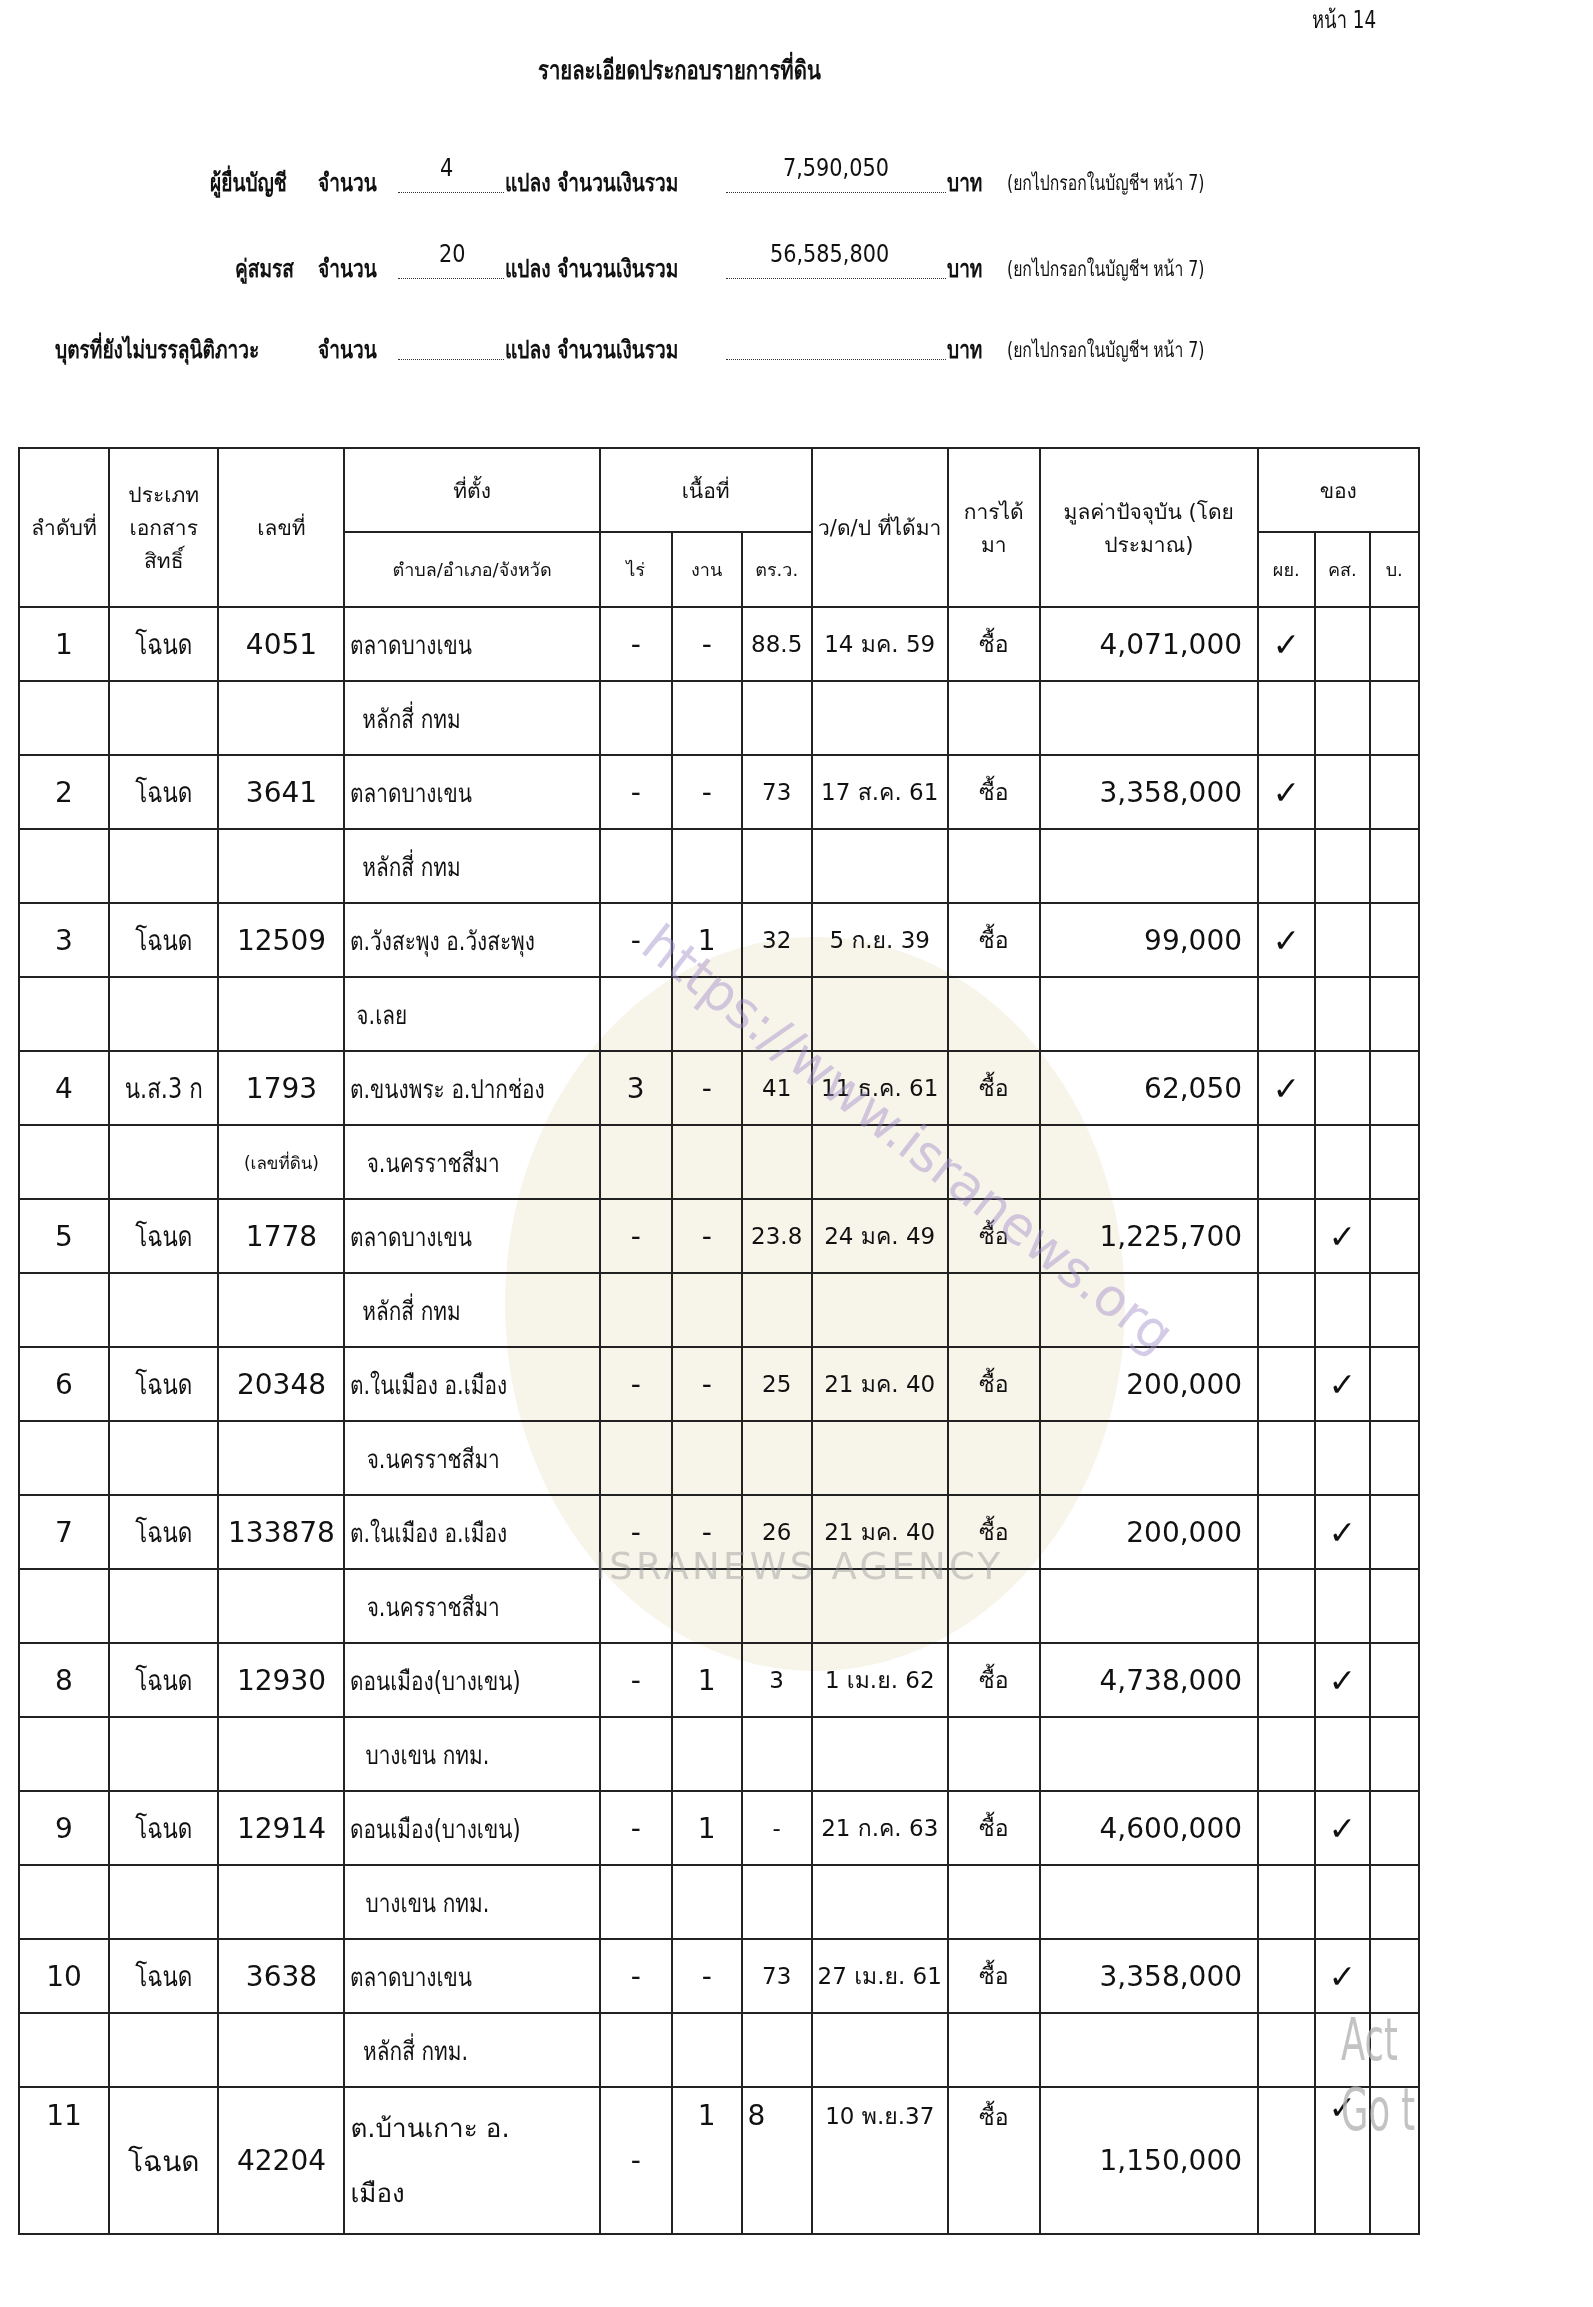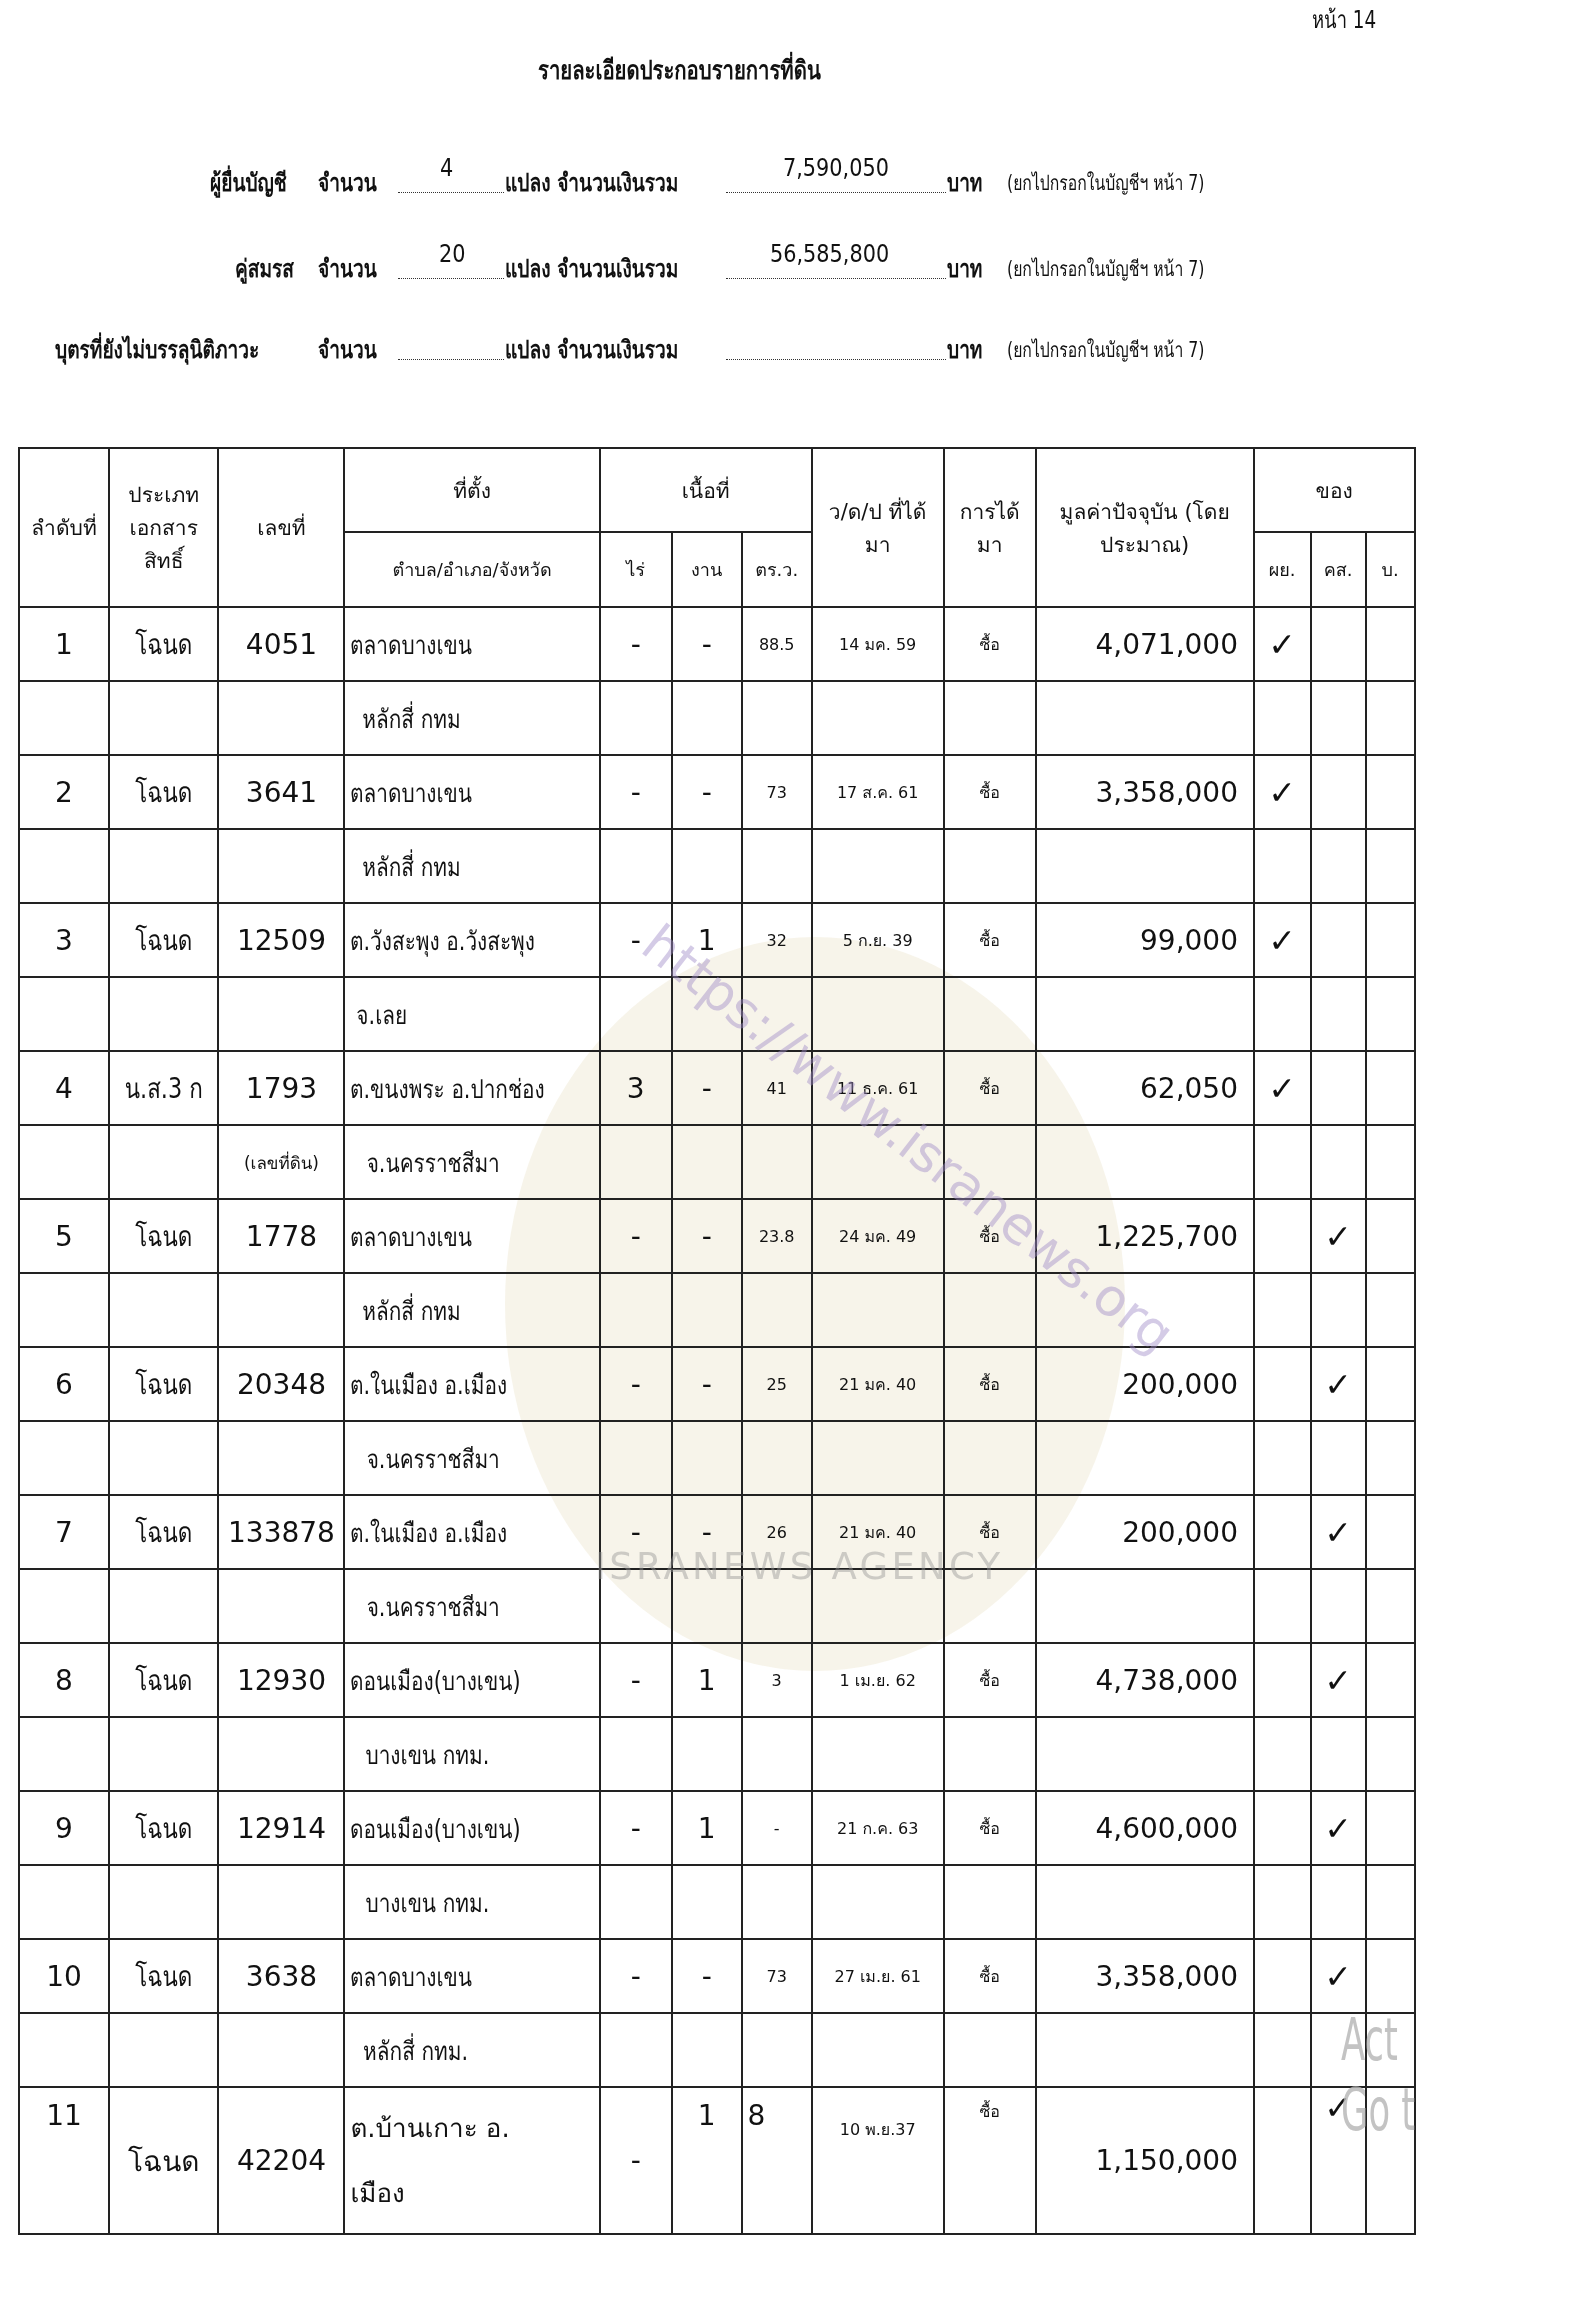--- a/index.html
+++ b/index.html
@@ -13,21 +13,21 @@
   .dots{border-bottom:1.6px dotted #333;height:29px;}
   .val{font-size:24.5px;transform:scaleX(0.85);transform-origin:left top;}
   .note{font-size:21px;transform:scaleX(0.75);transform-origin:left top;}
   table{position:absolute;left:18px;top:447px;border-collapse:collapse;table-layout:fixed;}
   td,th{border:2px solid #222;padding:0 4.9px;font-weight:normal;overflow:hidden;white-space:nowrap;}
   th{font-size:21px;text-align:center;height:82px;}
   th.sub{height:73px;font-size:18px;}
   td{height:72px;font-size:28px;text-align:center;}
   td.loc{text-align:left;font-size:26px;}
   td.val-cell{text-align:right;padding-right:14.7px;}
-  td.date{font-size:16px;}
+  td.date{font-size:23px;}
   td.small{font-size:17px;}
   td.check{font-size:33px;}
   .cond{display:inline-block;transform:scaleX(0.8);}
   .watermark{position:absolute;pointer-events:none;}
   .wm-circle{left:505px;top:937px;width:620px;height:734px;border-radius:50%;background:rgba(220,205,160,0.22);}
   .wm-url{left:668px;top:913px;font-size:52px;color:rgba(160,140,200,0.45);transform:rotate(38deg);transform-origin:left top;white-space:nowrap;}
   .wm-agency{left:595px;top:1545px;font-size:37px;color:rgba(150,150,150,0.45);white-space:nowrap;letter-spacing:3.3px;}
   .activate{left:1341px;top:2005px;font-size:59px;color:rgba(180,180,180,0.8);line-height:70px;transform:scaleX(0.6);transform-origin:left top;}
 </style>
 </head>
@@ -410,21 +410,21 @@
         <td></td>
       </tr>
       <tr style="height:147px">
           <td style="vertical-align:top;padding-top:11.4px">11</td>
           <td class="">โฉนด</td>
           <td class="">42204</td>
           <td class="loc" style="white-space:normal;line-height:65px"><span>ต.บ้านเกาะ อ.</span><br><span>เมือง</span></td>
           <td class="">-</td>
           <td style="vertical-align:top;padding-top:11.4px">1</td>
           <td style="vertical-align:top;padding-top:11.4px;text-align:left">8</td>
-          <td class="date" style="vertical-align:top;padding-top:29px">10 พ.ย.37</td>
+          <td class="date" style="vertical-align:top;padding-top:10px">10 พ.ย.37</td>
           <td class="date" style="vertical-align:top;padding-top:11.4px">ซื้อ</td>
           <td class="val-cell">1,150,000</td>
           <td class="check" style="vertical-align:top"></td>
           <td class="check" style="vertical-align:top">✓</td>
           <td class="check" style="vertical-align:top"></td>
         </tr>
     </tbody>
 </table>
 
 <div class="watermark wm-url">https://www.isranews.org</div>

